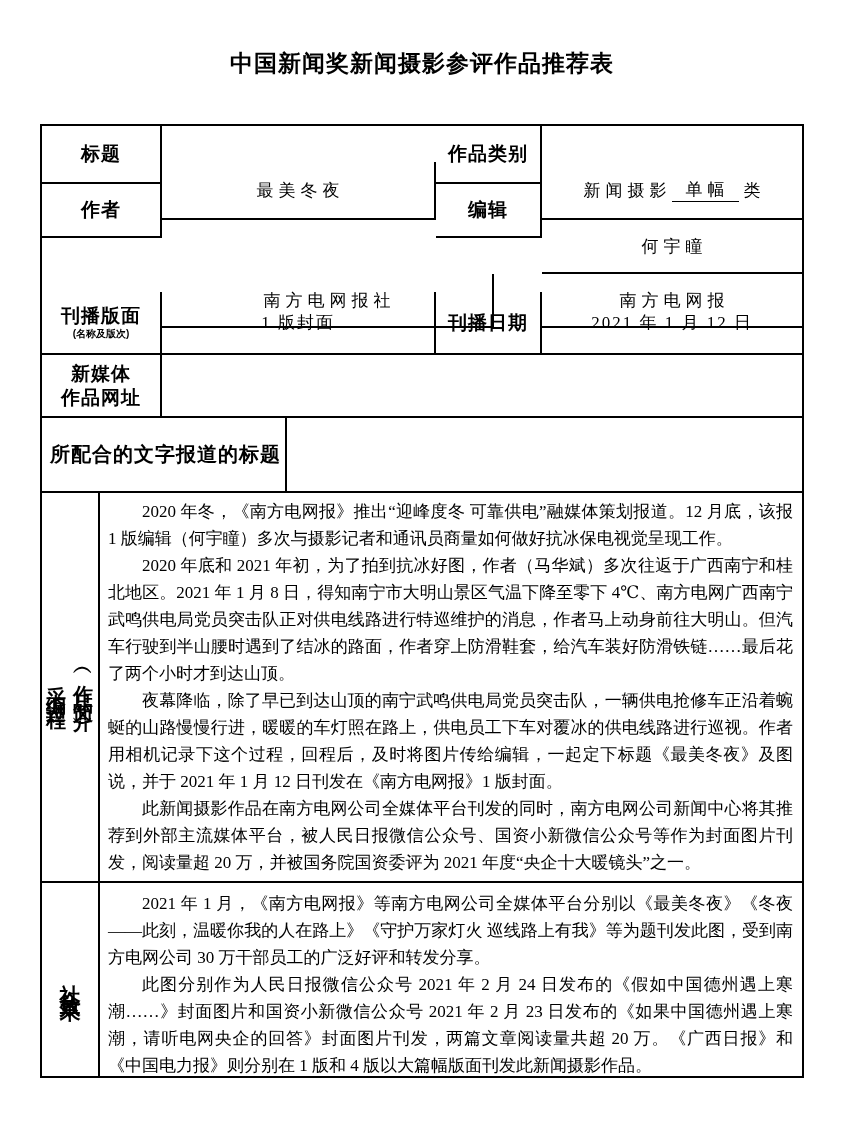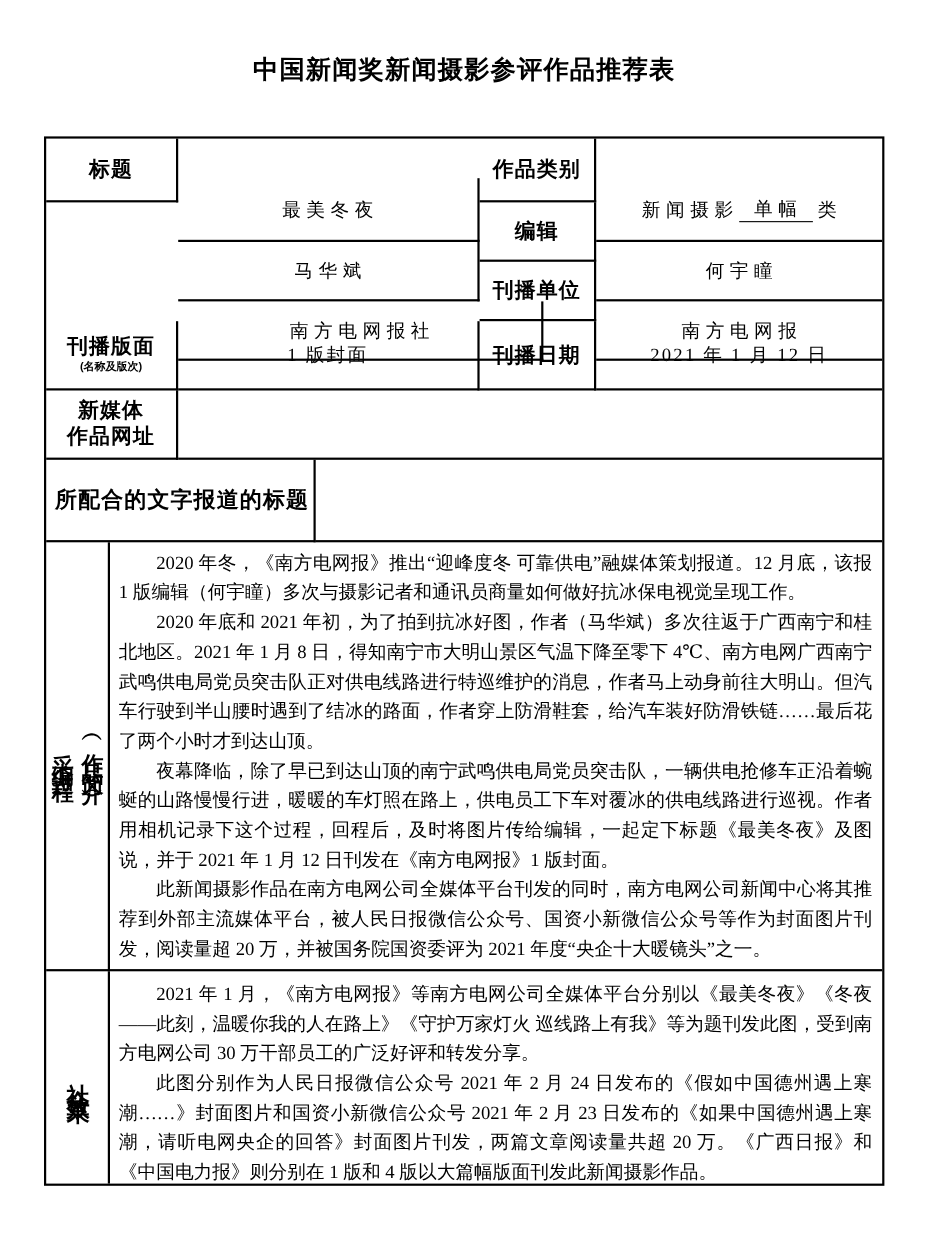--- a/index.html
+++ b/index.html
@@ -42,26 +42,25 @@
 
     <div class="cell br bb lbl" style="left:0;top:0;width:120px;height:58px;">标题</div>
     <div class="cell br bb val sp" style="left:120px;top:0;width:274px;height:58px;">最美冬夜</div>
     <div class="cell br bb lbl" style="left:394px;top:0;width:106px;height:58px;">作品类别</div>
     <div class="cell bb val sp" style="left:500px;top:0;width:260px;height:58px;">
       <span>新闻摄影</span>
         <span class="und">单幅</span>
         <span>类</span>
     </div>
 
-    <div class="cell br bb val sp" style="left:120px;top:58px;width:274px;height:54px;">马华斌</div>
+    <div class="cell br bb lbl" style="left:0;top:58px;width:120px;height:54px;">作者</div>
     <div class="cell br bb lbl" style="left:394px;top:58px;width:106px;height:54px;">编辑</div>
     <div class="cell bb val sp" style="left:500px;top:58px;width:260px;height:54px;">何宇瞳</div>
 
     <div class="cell br bb val sp" style="left:120px;top:112px;width:332px;height:54px;">南方电网报社</div>
-    <div class="cell br bb lbl" style="left:394px;top:112px;width:106px;height:54px;">刊播单位</div>
     <div class="cell bb val sp" style="left:500px;top:112px;width:260px;height:54px;">南方电网报</div>
 
     <div class="cell br bb lbl lbl2" style="left:0;top:166px;width:120px;height:63px;">
       <span>刊播版面</span>
       <span class="sub">(名称及版次)</span>
     </div>
     <div class="cell br bb val" style="left:120px;top:166px;width:274px;height:63px;letter-spacing:2px;">1 版封面</div>
     <div class="cell br bb lbl" style="left:394px;top:166px;width:106px;height:63px;">刊播日期</div>
     <div class="cell bb val" style="left:500px;top:166px;width:260px;height:63px;letter-spacing:2px;">2021 年 1 月 12 日</div>
 

